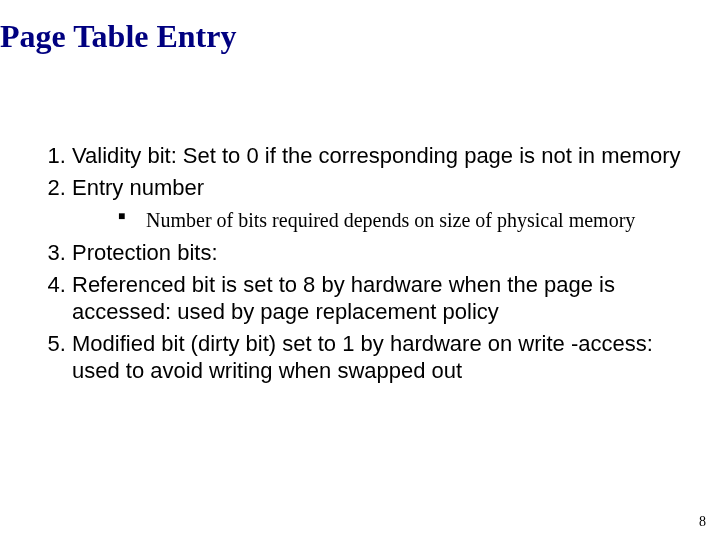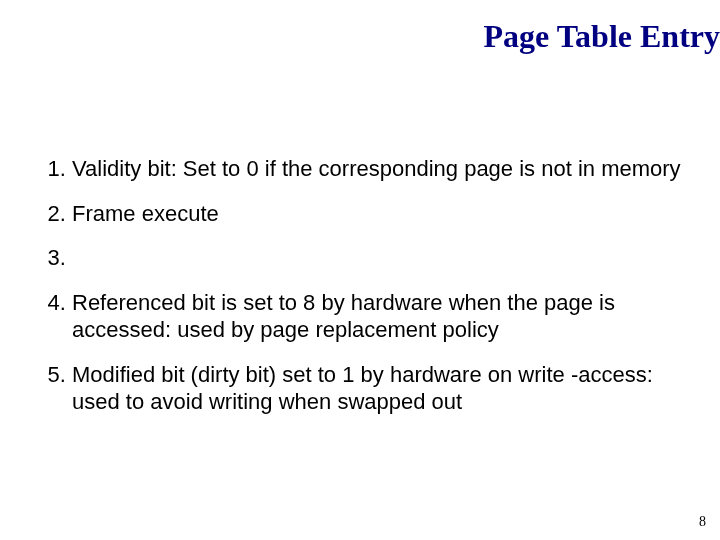--- a/index.html
+++ b/index.html
@@ -15,40 +15,40 @@
     width: 720px;
     height: 540px;
     position: relative;
     box-sizing: border-box;
   }
   .title {
     font-family: "Comic Sans MS", "Comic Sans", cursive;
     font-weight: bold;
     color: #000080;
     font-size: 32px;
-    text-align: right;
+    text-align: left;
     padding-top: 18px;
   }
   .content {
     position: absolute;
     left: 28px;
     top: 138px;
     width: 670px;
   }
   ol.main {
     margin: 0;
     padding: 0 0 0 44px;
     list-style: decimal;
     font-family: "Lucida Sans", "Lucida Sans Unicode", "Trebuchet MS", Verdana, sans-serif;
     font-size: 22px;
     line-height: 1.25;
     color: #000;
   }
   ol.main > li {
-    margin: 17px 0 4px 0;
+    margin: 4px 0 4px 0;
     padding: 0;
   }
   ul.sub {
     margin: 6px 0 6px 0;
     padding: 0 0 0 46px;
     list-style: none;
     font-family: "Times New Roman", Times, serif;
     font-size: 20px;
     line-height: 1.3;
     color: #000;
@@ -80,23 +80,29 @@
 
 <div class="slide">
   <div class="title">Page Table Entry</div>
 
   <div class="content">
     <ol class="main">
       <li>
         <span>Validity bit: Set to 0 if the corresponding page is not in memory</span>
       </li>
       <li>
-        <span>Frame execute</span>
+        <span>Entry number</span>
+        <ul class="sub">
+          <li>
+            <span>Number of bits required depends on size of physical memory</span>
+          </li>
+        </ul>
       </li>
       <li>
+        <span>Protection bits:</span>
       </li>
       <li>
         <span>Referenced bit is set to 8 by hardware when the page is accessed: used by page replacement policy</span>
       </li>
       <li>
         <span>Modified bit (dirty bit) set to 1 by hardware on write -access: used to avoid writing when swapped out</span>
       </li>
     </ol>
   </div>
 

